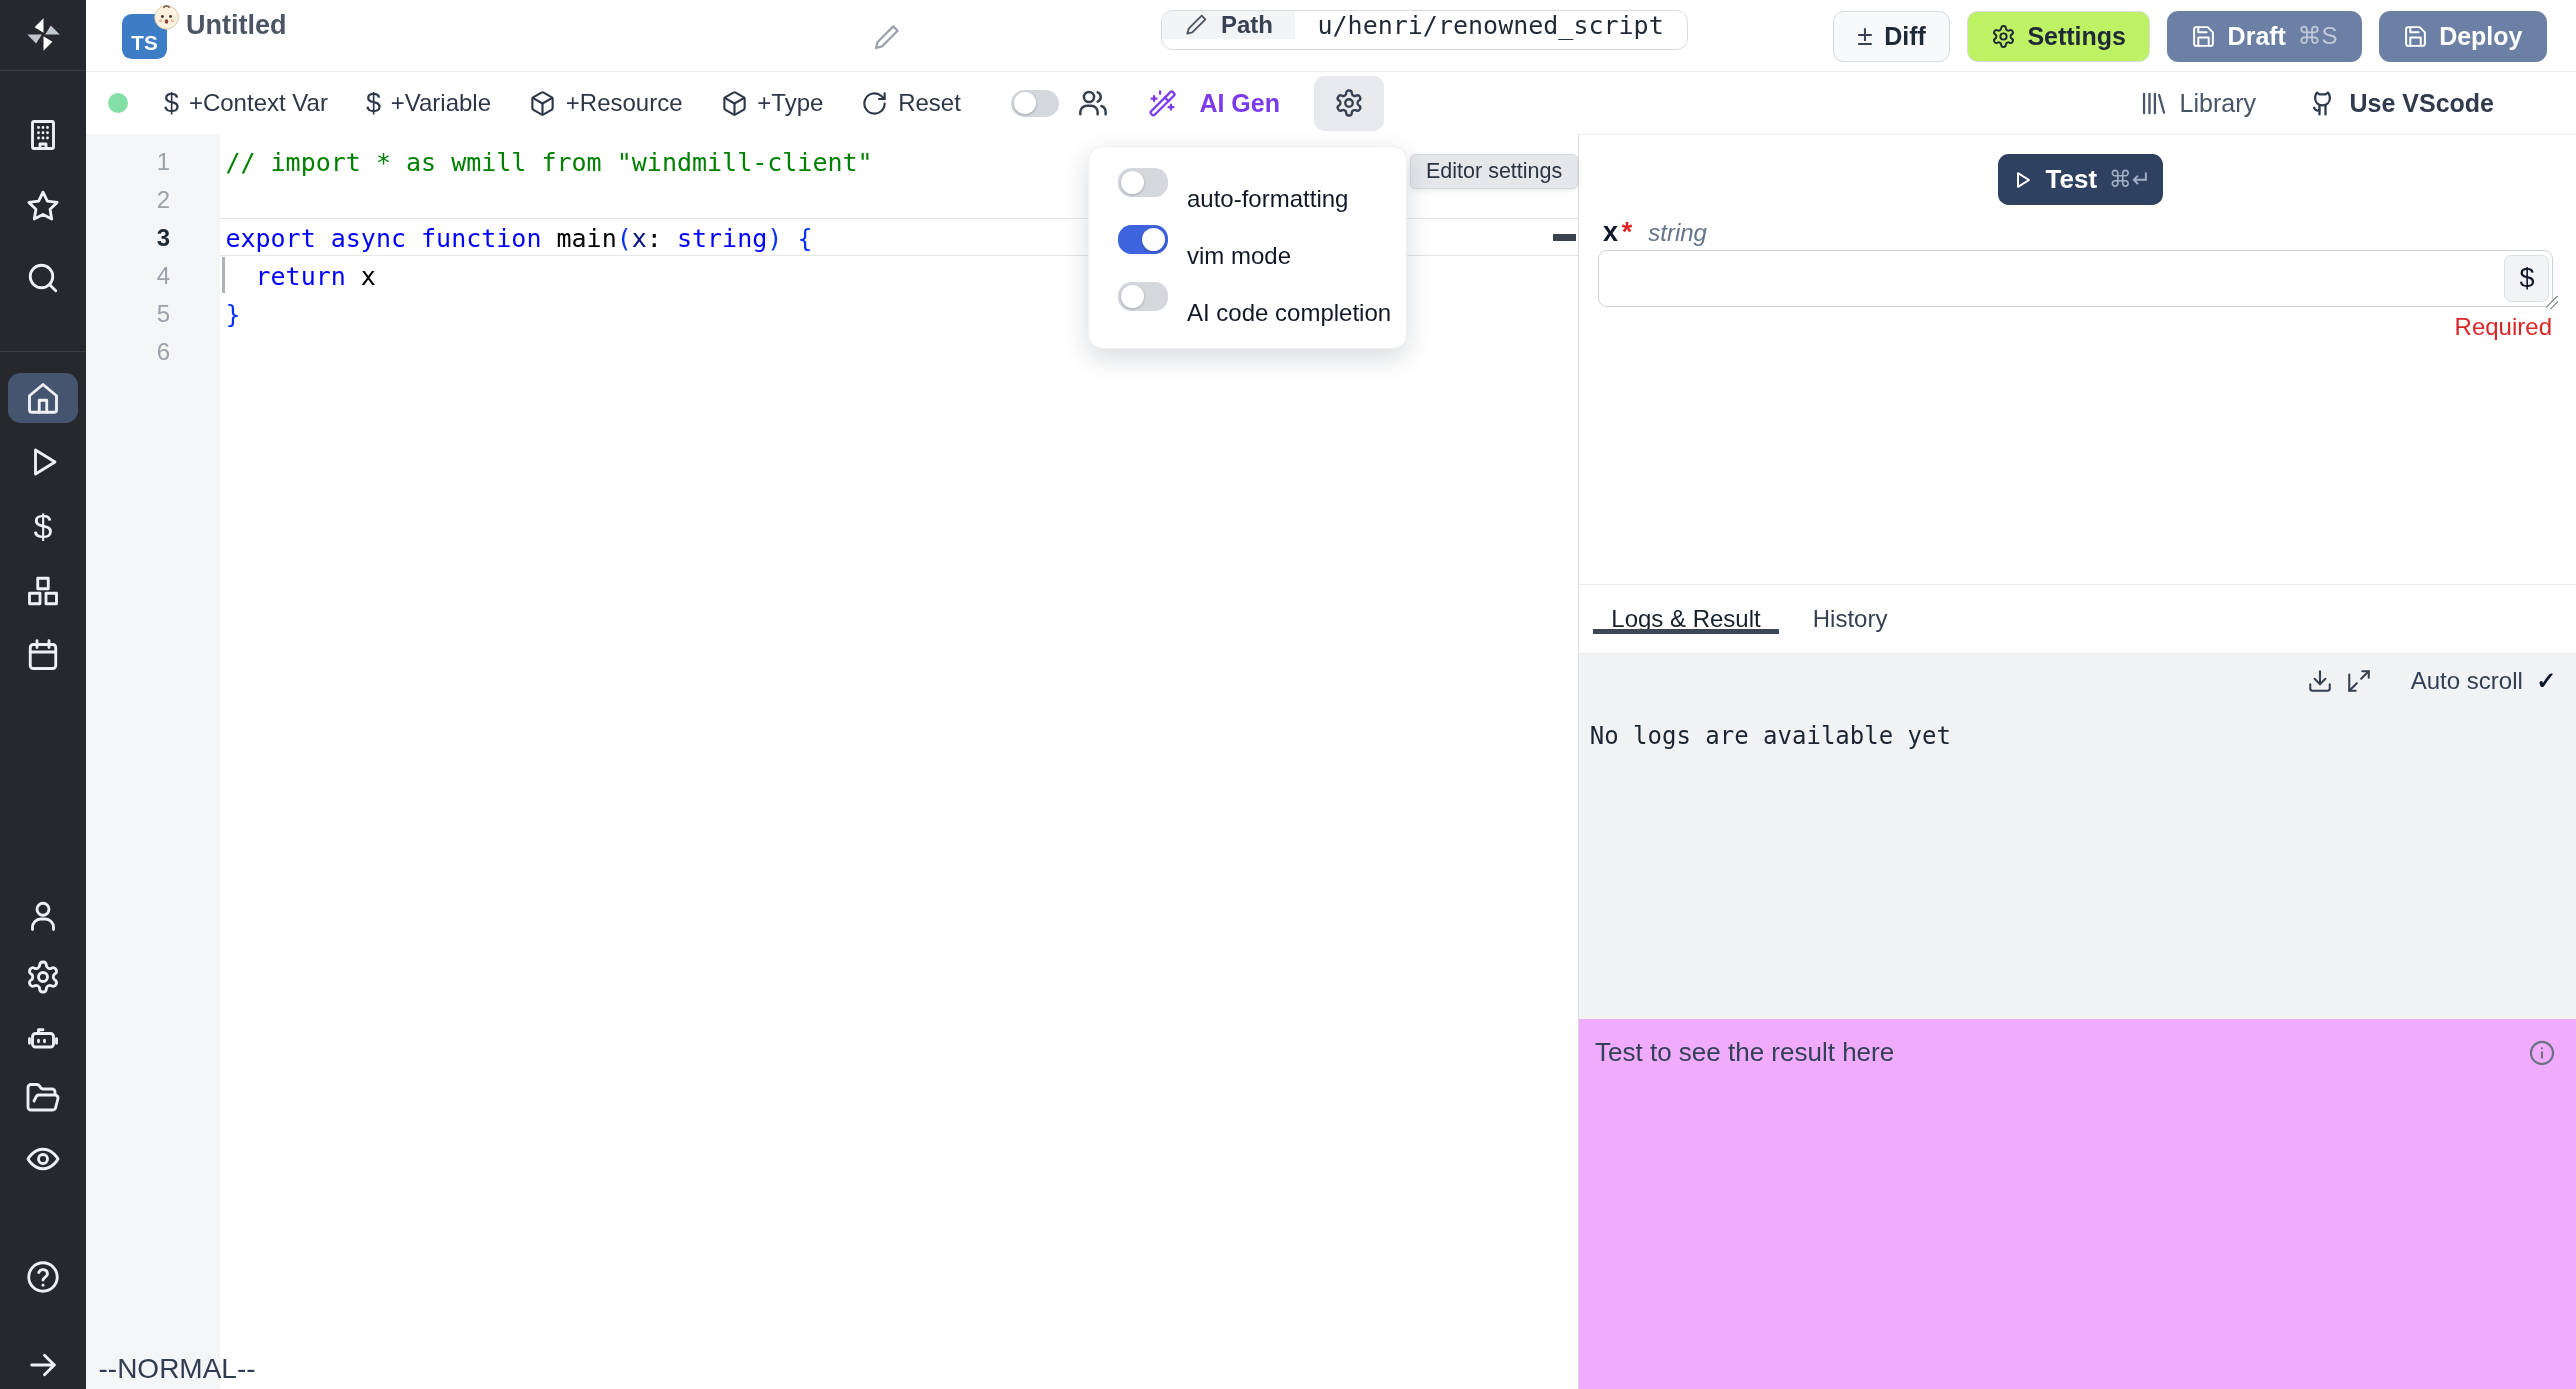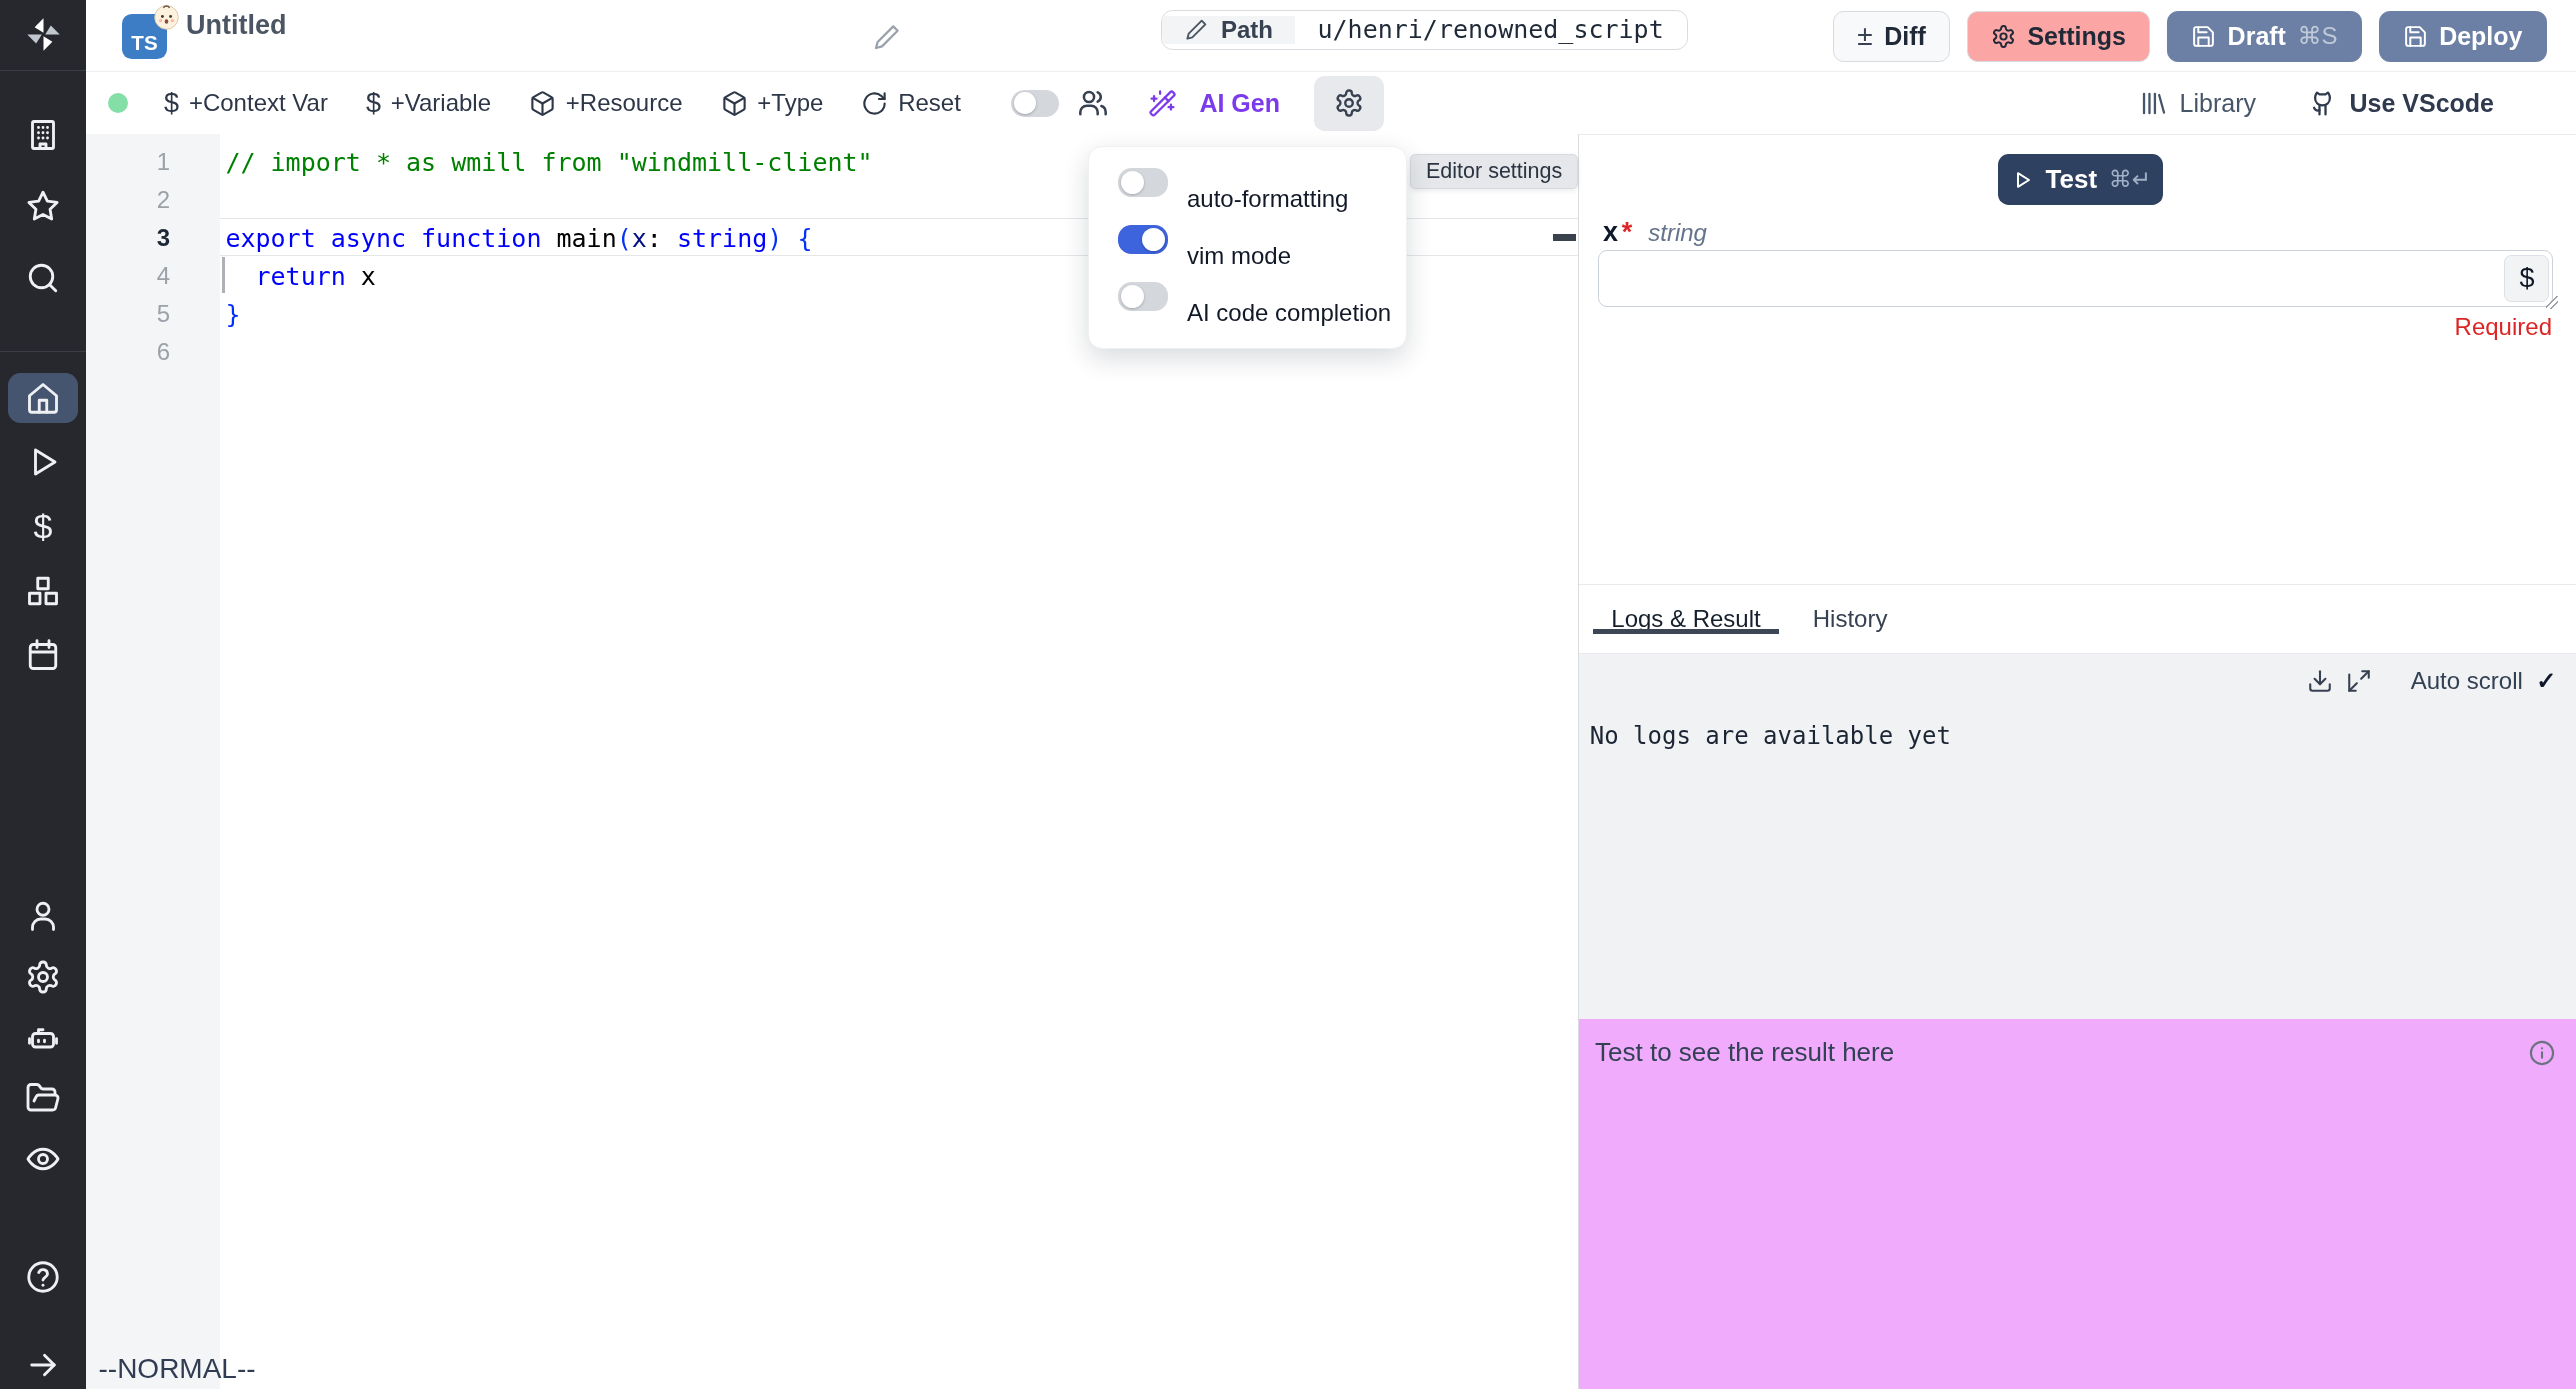--- a/index.html
+++ b/index.html
@@ -29,32 +29,32 @@
 
   
   .topbar { position:relative; height:72px; background:#fff; border-bottom:0.9px solid #eceef1; flex:none; }
   .ts-wrap { position:absolute; left:36px; top:14.3px; width:45px; height:54px; }
   .ts-icon { width:45px; height:45px; background:var(--ts_blue); border-radius:9.8px; color:#fff;
     font-weight:bold; font-size:20.6px; display:flex; align-items:flex-end; justify-content:center; padding-bottom:4.5px; }
   .face-badge { position:absolute; right:-14.3px; top:-12.5px; width:29px; height:29px; }
   .doc-title { position:absolute; left:100px; top:10px; font-size:27px; font-weight:600; color:#4b5563; }
   .edit-pencil { position:absolute; left:786px; top:21.5px; width:30px; height:30px; stroke:#9aa1ab;
     fill:none; stroke-width:1.8; stroke-linecap:round; stroke-linejoin:round; cursor:pointer; }
-  .path-pill { position:absolute; left:1075px; top:9.8px; height:40px; display:flex; align-items:center;
+  .path-pill { position:absolute; left:1075px; top:9.8px; height:40px; display:flex; align-items:flex-start;
     border:0.9px solid #d8dbe0; border-radius:11.6px; overflow:hidden; background:#fff; cursor:pointer; }
   .path-left { display:flex; align-items:center; gap:12.5px; background:#f2f4f6; padding:0 21.5px;
     font-weight:600; font-size:24px; color:#374151; }
   .path-left svg { width:25px; height:25px; stroke:#4b5563; fill:none; stroke-width:1.8;
     stroke-linecap:round; stroke-linejoin:round; }
   .path-value { display:flex; align-items:center; padding:0 23px;
     font-family:"DejaVu Sans Mono", monospace; font-size:25px; color:#1f2937; }
   .topbar-actions { position:absolute; right:29.5px; top:10.7px; display:flex; gap:17px; }
   .tb-btn { height:51px; border-radius:10.7px; display:flex; align-items:center; gap:11.6px;
     padding:0 23px; font-size:25px; font-weight:600; cursor:pointer; border:0.9px solid #d7dade;
-    background:#fca5a5; color:#1f2937; }
+    background:#bef264; color:#1f2937; }
   .tb-btn.subtle { background:#f8f9fb; }
   .tb-btn .pm { font-size:28px; font-weight:400; color:#374151; }
   .tb-btn svg { width:25px; height:25px; stroke:#1f2937; fill:none; stroke-width:1.9;
     stroke-linecap:round; stroke-linejoin:round; }
   .tb-btn.primary { background:var(--primary); border-color:var(--primary); color:#fff; }
   .tb-btn.primary svg { stroke:#fff; }
   .tb-btn .kbd { color:#bfc9d8; font-weight:500; font-size:24px; }
 
   
   .toolbar { position:relative; height:62px; background:#fff; display:flex; align-items:center;

